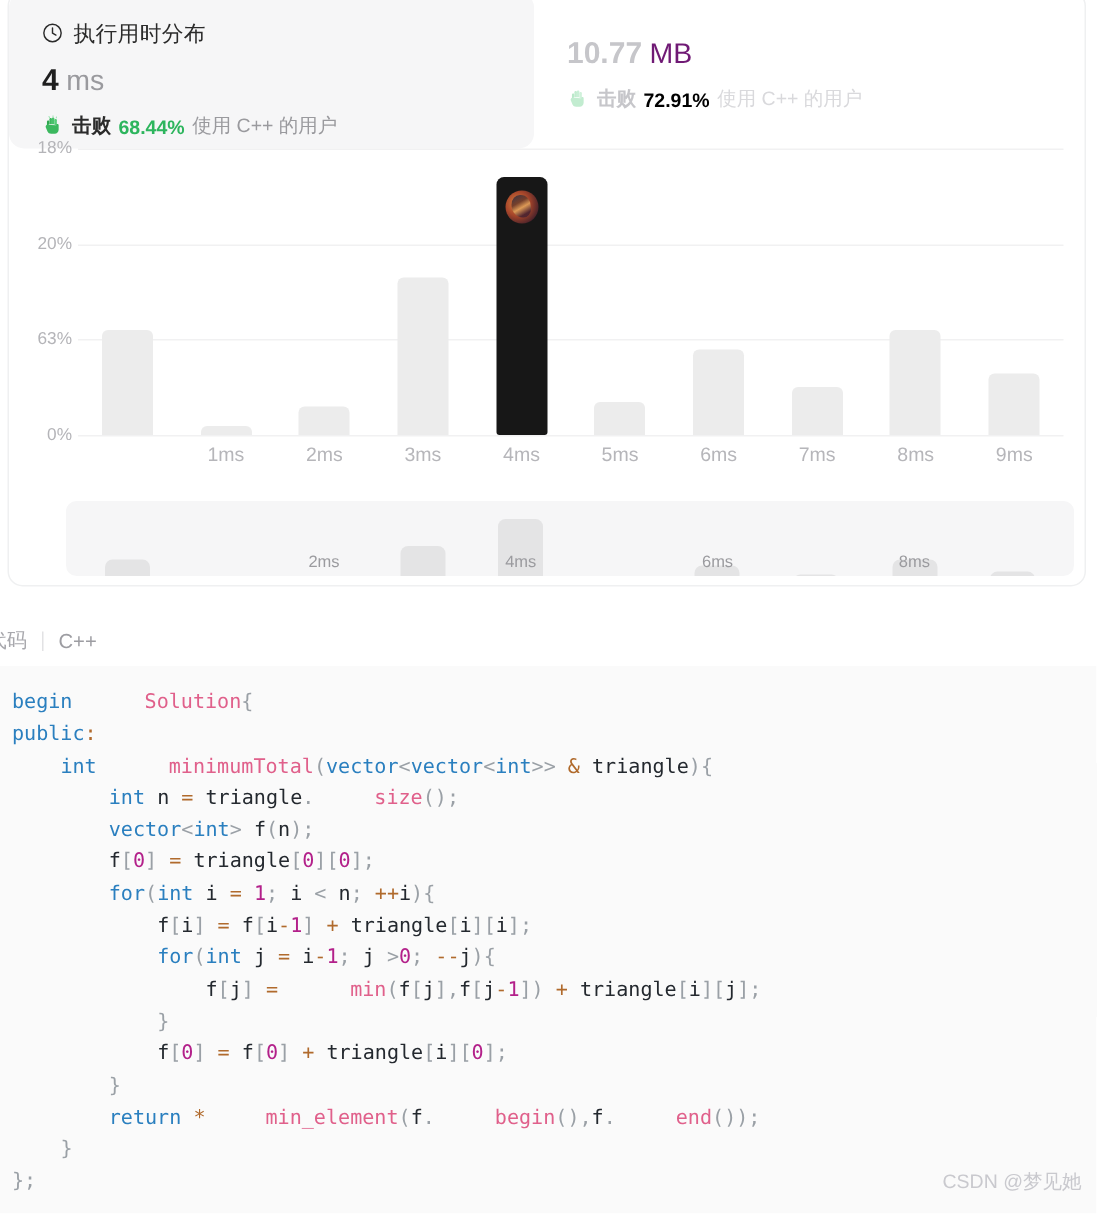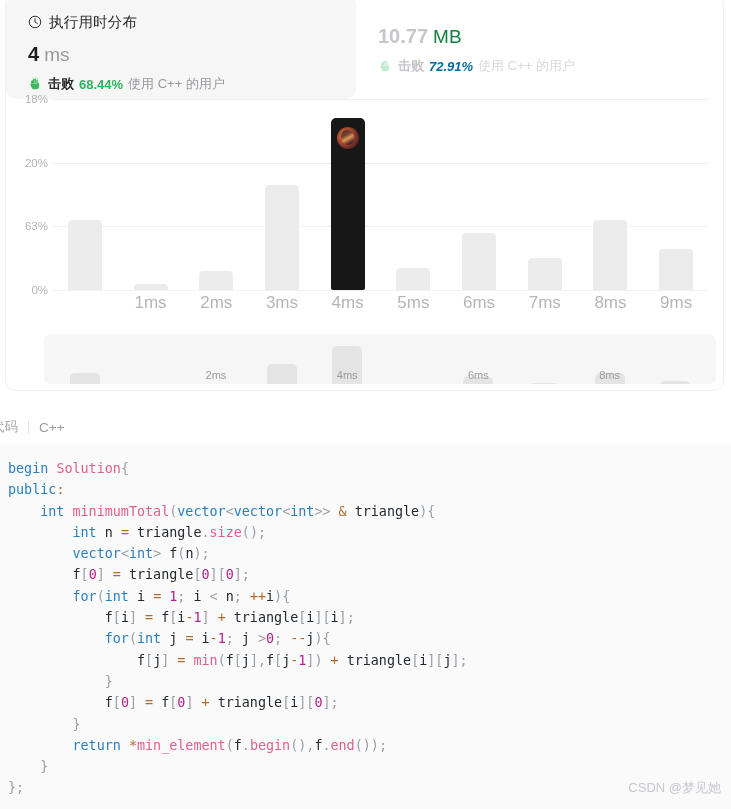--- a/index.html
+++ b/index.html
@@ -28,30 +28,30 @@
   .panel.right .ptitle{color:#c8c8cb;}
   .ic{width:14px;height:14px;display:inline-block;flex:0 0 auto;}
   .ic svg{display:block;}
 
   .metric{margin-top:13px;display:flex;align-items:baseline;gap:5px;}
   .metric .num{font-size:20px;font-weight:700;line-height:1;}
   .metric .unit{font-size:19px;}
   .panel.left .num{color:#1f1f1f;}
   .panel.left .unit{color:#9a9a9e;}
   .panel.right .num{color:#c6c6ca;}
-  .panel.right .unit{color:#15803d;}
+  .panel.right .unit{color:#701a75;}
 
   .beat{margin-top:9px;display:flex;align-items:center;gap:5px;font-size:13px;}
   .beat .hand{font-size:14px;line-height:1;}
   .beat .w1{font-weight:700;}
   .panel.left .w1{color:#2b2b2b;}
   .panel.left .pct{color:#2db55d;font-weight:700;text-align:center;}
   .panel.left .w2{color:#9a9a9e;}
   .panel.right .w1{color:#c6c6ca;font-weight:700;}
-  .panel.right .pct{color:#0369a1;font-weight:700;font-style:italic;}
+  .panel.right .pct{color:#000000;font-weight:700;}
   .panel.right .w2{color:#d9d9dc;}
 
   
   .chart{position:absolute;left:0;top:104px;width:717px;height:235px;}
   .ylabels{position:absolute;left:0;top:0;width:46px;height:215px;}
   .ylab{position:absolute;right:4px;transform:translateY(-50%);
         font-size:11.5px;color:#b4b4b8;white-space:nowrap;}
   .plot{position:absolute;left:46px;top:0;right:14px;height:215px;}
   .gridline{position:absolute;left:0;right:0;height:1px;background:#f1f1f2;}
   .bars{position:absolute;left:0;right:0;bottom:24px;top:0;display:flex;
@@ -60,21 +60,21 @@
         align-items:center;justify-content:flex-end;height:100%;}
   .bar{width:34px;background:#ececec;border-radius:4px 4px 0 0;position:relative;}
   .bcol.sel .bar{background:#171717;border-radius:5px 5px 2px 2px;}
   .avatar{position:absolute;left:50%;top:9px;transform:translateX(-50%);
           width:22px;height:22px;border-radius:50%;overflow:hidden;
           background:radial-gradient(circle at 36% 40%,#d8833f 0%,#a6452a 42%,#45202a 78%,#241018 100%);}
   .avatar:after{content:"";position:absolute;left:4px;top:3px;width:13px;height:15px;
           background:linear-gradient(150deg,#2b2f45 0%,#6c3a2a 35%,#e0a05a 55%,#4a2330 80%);
           border-radius:45% 55% 40% 60%;opacity:.9;}
   .xlabels{position:absolute;left:0;right:0;bottom:0;height:22px;display:flex;}
-  .xl{flex:1 1 0;text-align:center;font-size:17px;color:#b6b6ba;line-height:22px;}
+  .xl{flex:1 1 0;text-align:center;font-size:13px;color:#b6b6ba;line-height:22px;}
 
   
   .minimap{position:absolute;left:38px;top:339px;width:672px;height:50px;
            background:#f6f6f7;border-radius:7px;overflow:hidden;}
   .mini-bars{position:absolute;left:8px;right:8px;bottom:-8px;top:0;
              display:flex;align-items:flex-end;justify-content:space-between;}
   .mcol{flex:1 1 0;display:flex;justify-content:center;align-items:flex-end;height:100%;}
   .mbar{width:30px;background:#e4e4e5;border-radius:5px;}
   .mini-labels{position:absolute;left:8px;right:8px;bottom:2px;height:14px;display:flex;}
   .ml{flex:1 1 0;text-align:center;font-size:11px;color:#9b9b9f;line-height:14px;}
@@ -85,21 +85,21 @@
   .code-head .ctab{font-size:13.5px;color:#a8a8ad;margin-left:-9px;}
   .code-head .vbar{width:1px;height:13px;background:#e2e2e4;}
   .code-head .clang{font-size:13.5px;color:#9d9da2;}
 
   .code-wrap{position:absolute;left:0;top:444px;width:731px;height:365px;
              background:#fafafa;}
   pre.code{margin:0;padding:14px 0 0 8px;
            font-family:"DejaVu Sans Mono","Liberation Mono",monospace;
            font-size:13.4px;line-height:21.3px;white-space:pre;color:#24292f;}
   .k{color:#2a7fbf;}   
-  .fn{color:#e0608b;}  
+  .fn{color:#e0608b;margin-left:40px;}  
   .n{color:#b3208a;}   
   .p{color:#9aa0a6;}   
   .op{color:#b06a2c;}  
   .pl{color:#24292f;}   
 
   .watermark{position:absolute;right:10px;bottom:12px;font-size:13px;color:#c9c9ce;}
 </style>
 </head>
 <body>
 

